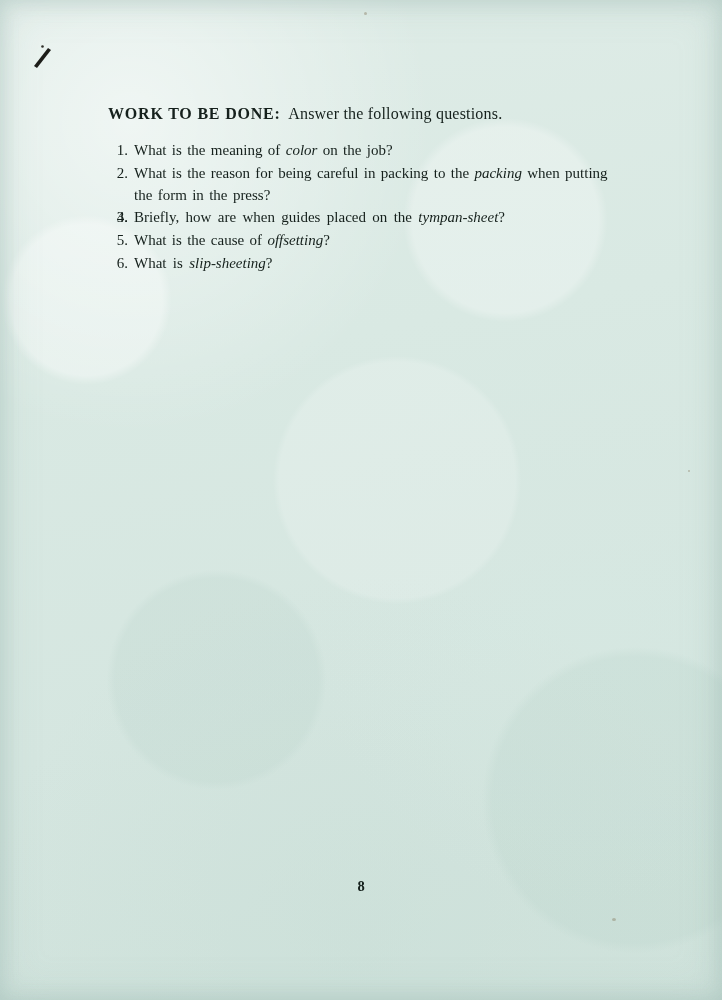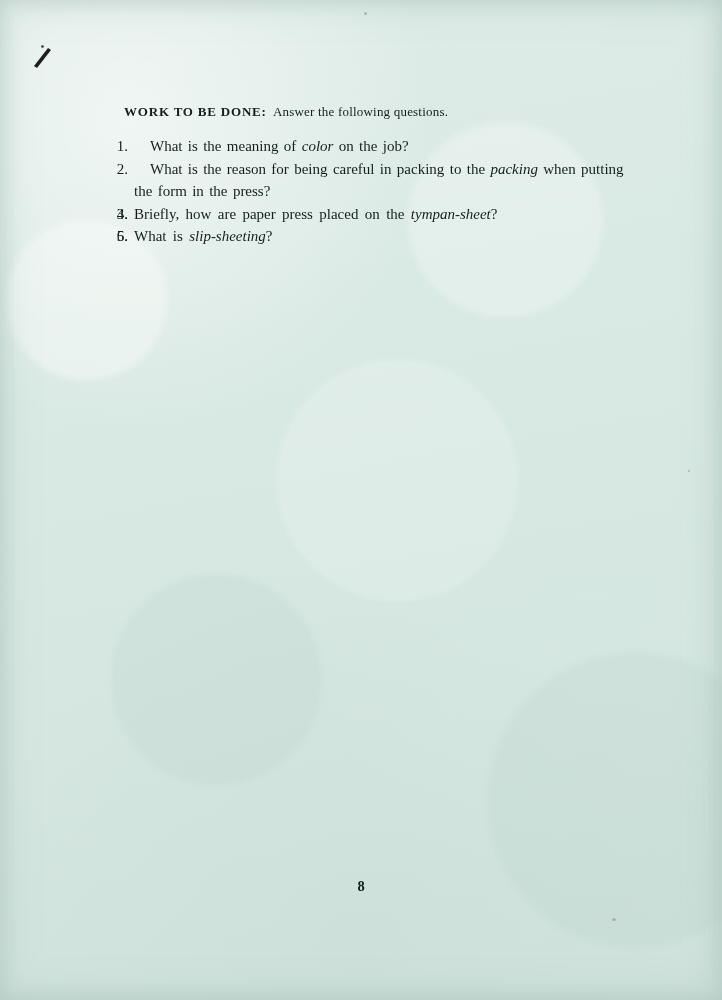--- a/index.html
+++ b/index.html
@@ -61,24 +61,24 @@
 
   .content {
     position: absolute;
     left: 108px;
     top: 104px;
     width: 520px;
     color: #15201c;
   }
 
   .heading {
-    font-size: 13px;
+    font-size: 16px;
     letter-spacing: 0.2px;
     line-height: 1.25;
-    margin: 0 0 16px 16px;
+    margin: 0 0 16px 0;
     white-space: nowrap;
   }
   .heading .label {
     font-weight: bold;
     letter-spacing: 0.8px;
   }
   .heading .label-after {
     font-weight: normal;
   }
 
@@ -98,21 +98,21 @@
     position: absolute;
     left: 0;
     top: 0;
     width: 20px;
     text-align: right;
   }
   .qtext i {
     font-style: italic;
   }
   
-  .loose { word-spacing: 1.6px; margin-left: 16px; }
+  .loose { word-spacing: 1.6px; }
   .looser { word-spacing: 2.6px; }
 
   .folio {
     position: absolute;
     left: 0;
     right: 0;
     top: 878px;
     text-align: center;
     font-size: 14.5px;
     font-weight: bold;
@@ -160,25 +160,26 @@
         <span class="num">2.</span>
         <span class="qtext loose"><span>What is the reason for being careful in packing to the </span><i>packing</i><span> when putting the form in the press?</span></span>
       </li>
 
       <li>
         <span class="num">3.</span>
       </li>
 
       <li>
         <span class="num">4.</span>
-        <span class="qtext looser"><span>Briefly, how are paper press placed on the </span><i>tympan-sheet</i><span>?</span></span>
+        <span class="qtext looser"><span>Briefly, how are when guides placed on the </span><i>tympan-sheet</i><span>?</span></span>
       </li>
 
       <li>
         <span class="num">5.</span>
+        <span class="qtext loose"><span>What is the cause of </span><i>offsetting</i><span>?</span></span>
       </li>
 
       <li>
         <span class="num">6.</span>
         <span class="qtext looser"><span>What is </span><i>slip-sheeting</i><span>?</span></span>
       </li>
 
     </ol>
   </div>
 

